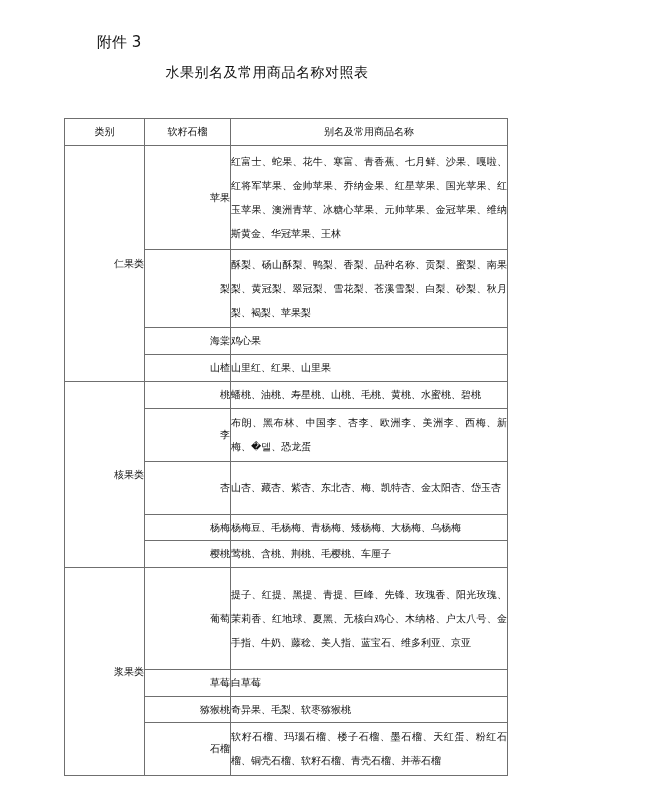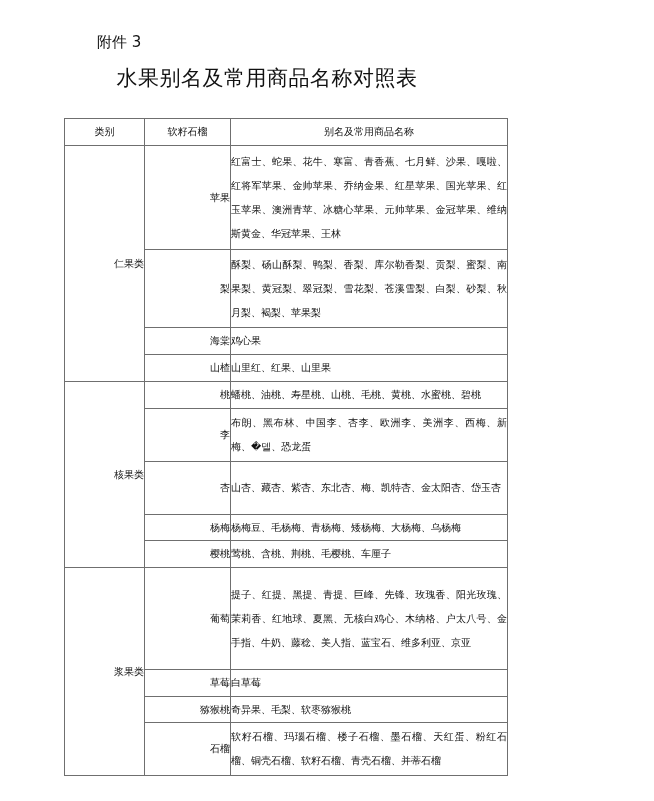--- a/index.html
+++ b/index.html
@@ -1,21 +1,21 @@
 <!DOCTYPE html>
 <html><head>
 <meta charset="utf-8">
 <style>
   html, body { margin: 0; padding: 0; background: #ffffff; }
   body { width: 654px; height: 801px; position: relative; overflow: hidden;
          font-family: "DejaVu Serif", "Liberation Serif", serif; color: #111; }
   .attach { position: absolute; left: 97px; top: 33px; font-size: 15px;
             font-family: "DejaVu Sans", "Liberation Sans", sans-serif; }
   .title { position: absolute; left: 0; width: 534px; top: 64px; text-align: center;
-           font-size: 21px; font-family: "DejaVu Sans", "Liberation Sans", sans-serif; letter-spacing: 0.5px; }
+           font-size: 14px; font-family: "DejaVu Sans", "Liberation Sans", sans-serif; letter-spacing: 0.5px; }
   table.tbl { position: absolute; left: 64px; top: 118px; width: 444px;
               border-collapse: collapse; table-layout: fixed; font-size: 10px; }
   table.tbl td, table.tbl th { border: 1px solid #6f6f6f; padding: 0; font-weight: normal; }
   .col-cat { width: 80px; }
   .col-var { width: 86px; }
   th { height: 26px; text-align: center; }
   td.cat, td.var { text-align: right; vertical-align: middle; }
   td.alias { text-align: justify; padding: 3px 6px 3px 7px; line-height: 24px; vertical-align: middle; }
 </style>
 </head>
@@ -39,21 +39,21 @@
   </thead>
   <tbody>
 
     <tr style="height:104px">
       <td class="cat" rowspan="4">仁果类</td>
       <td class="var">苹果</td>
       <td class="alias">红富士、蛇果、花牛、寒富、青香蕉、七月鲜、沙果、嘎啦、红将军苹果、金帅苹果、乔纳金果、红星苹果、国光苹果、红玉苹果、澳洲青苹、冰糖心苹果、元帅苹果、金冠苹果、维纳斯黄金、华冠苹果、王林</td>
     </tr>
     <tr style="height:78px">
       <td class="var">梨</td>
-      <td class="alias">酥梨、砀山酥梨、鸭梨、香梨、库尔勒香梨、贡梨、蜜梨、南果梨、黄冠梨、翠冠梨、雪花梨、苍溪雪梨、白梨、砂梨、秋月梨、褐梨、苹果梨</td>
+      <td class="alias">酥梨、砀山酥梨、鸭梨、香梨、品种名称、贡梨、蜜梨、南果梨、黄冠梨、翠冠梨、雪花梨、苍溪雪梨、白梨、砂梨、秋月梨、褐梨、苹果梨</td>
     </tr>
     <tr style="height:27px">
       <td class="var">海棠</td>
       <td class="alias">鸡心果</td>
     </tr>
     <tr style="height:27px">
       <td class="var">山楂</td>
       <td class="alias">山里红、红果、山里果</td>
     </tr>
 

